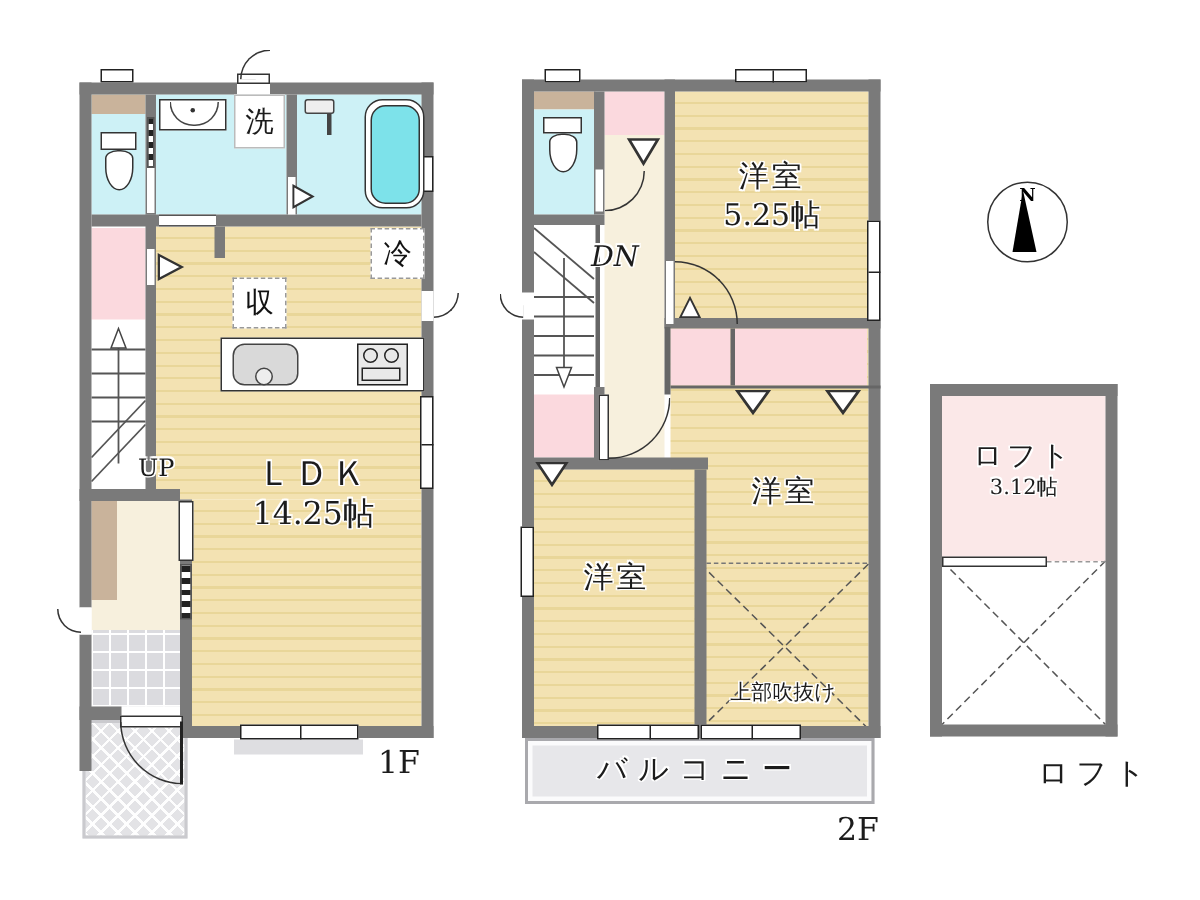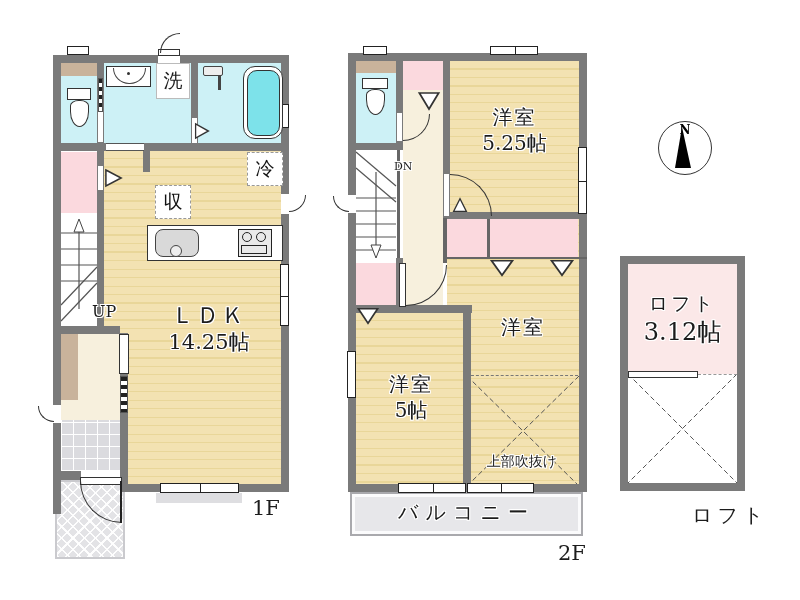--- a/index.html
+++ b/index.html
@@ -243,43 +243,42 @@
     </svg>
   <svg class="shape" style="left:356px;top:307px;" width="24" height="18" viewBox="0 0 10 10" preserveAspectRatio="none">
       <path d="M1 1 L9 1 L5 9 Z" fill="#fff" stroke="#333" stroke-width="0.8"></path>
     </svg>
   <svg class="shape" style="left:452px;top:197px;" width="16" height="16" viewBox="0 0 10 10" preserveAspectRatio="none">
       <path d="M1 9 L9 9 L5 1 Z" fill="#fff" stroke="#333" stroke-width="0.8"></path>
     </svg>
 
   <div class="lbl ctr" style="left:450px;top:104px;width:129px;font-size:20px;letter-spacing:2px;">洋室</div>
   <div class="lbl ctr" style="left:450px;top:130px;width:129px;font-size:20px;">5.25帖</div>
-  <div class="lbl" style="left:394px;top:160px;font-size:11px;">DN</div>
+  <div class="lbl" style="left:394px;top:160px;font-size:19px;font-style:italic;">DN</div>
   <div class="lbl ctr" style="left:463px;top:314px;width:120px;font-size:20px;letter-spacing:2px;">洋室</div>
   <div class="lbl ctr" style="left:366px;top:371px;width:90px;font-size:20px;letter-spacing:2px;">洋室</div>
-  <div class="lbl ctr" style="left:366px;top:397px;width:90px;font-size:20px;">5帖</div>
   <div class="lbl ctr" style="left:350px;top:499px;width:233px;font-size:20px;letter-spacing:7px;">バルコニー</div>
   <div class="lbl ctr" style="left:466px;top:453px;width:112px;font-size:14px;">上部吹抜け</div>
   <div class="lbl" style="left:558px;top:541px;font-size:21px;">2F</div>
 
   <div class="lpink" style="left:628px;top:264px;width:109px;height:110px;"></div>
   <div class="abs" style="left:628px;top:374px;width:109px;height:109px;background:#fff;">
     <svg class="shape" style="left:0;top:0;" width="109" height="109" viewBox="0 0 109 109">
       <line x1="0" y1="0" x2="109" y2="109" stroke="#555" stroke-width="1" stroke-dasharray="5 3"></line>
       <line x1="109" y1="0" x2="0" y2="109" stroke="#555" stroke-width="1" stroke-dasharray="5 3"></line>
     </svg>
   </div>
   <div class="wall" style="left:620px;top:256px;width:125px;height:8px;"></div>
   <div class="wall" style="left:620px;top:256px;width:8px;height:235px;"></div>
   <div class="wall" style="left:737px;top:256px;width:8px;height:235px;"></div>
   <div class="wall" style="left:620px;top:483px;width:125px;height:8px;"></div>
   <div class="leaf" style="left:628px;top:371px;width:70px;height:7px;"></div>
   <div class="abs" style="left:698px;top:374px;width:39px;height:0;border-top:1.5px dashed #999;"></div>
   <div class="lbl ctr" style="left:628px;top:291px;width:109px;font-size:19px;letter-spacing:3px;">ロフト</div>
-  <div class="lbl ctr" style="left:628px;top:316px;width:109px;font-size:24px;">3.12帖</div>
+  <div class="lbl ctr" style="left:628px;top:316px;width:109px;font-size:14px;">3.12帖</div>
   <div class="lbl" style="left:692px;top:502px;font-size:20px;letter-spacing:5px;">ロフト</div>
 
   <div class="abs" style="left:658px;top:121px;width:54px;height:54px;">
     <div class="abs" style="left:0;top:0;width:54px;height:54px;border:1px solid #333;border-radius:50%;background:#fff;box-sizing:border-box;"></div>
     <svg class="shape" style="left:0;top:0;" width="54" height="54" viewBox="0 0 54 54">
       <polygon points="24,6 17,47 33,47" fill="#000"></polygon>
     </svg>
     <div class="abs" style="left:0;top:2px;width:54px;text-align:center;font-size:12px;font-weight:bold;color:#000;">N</div>
   </div>
 

